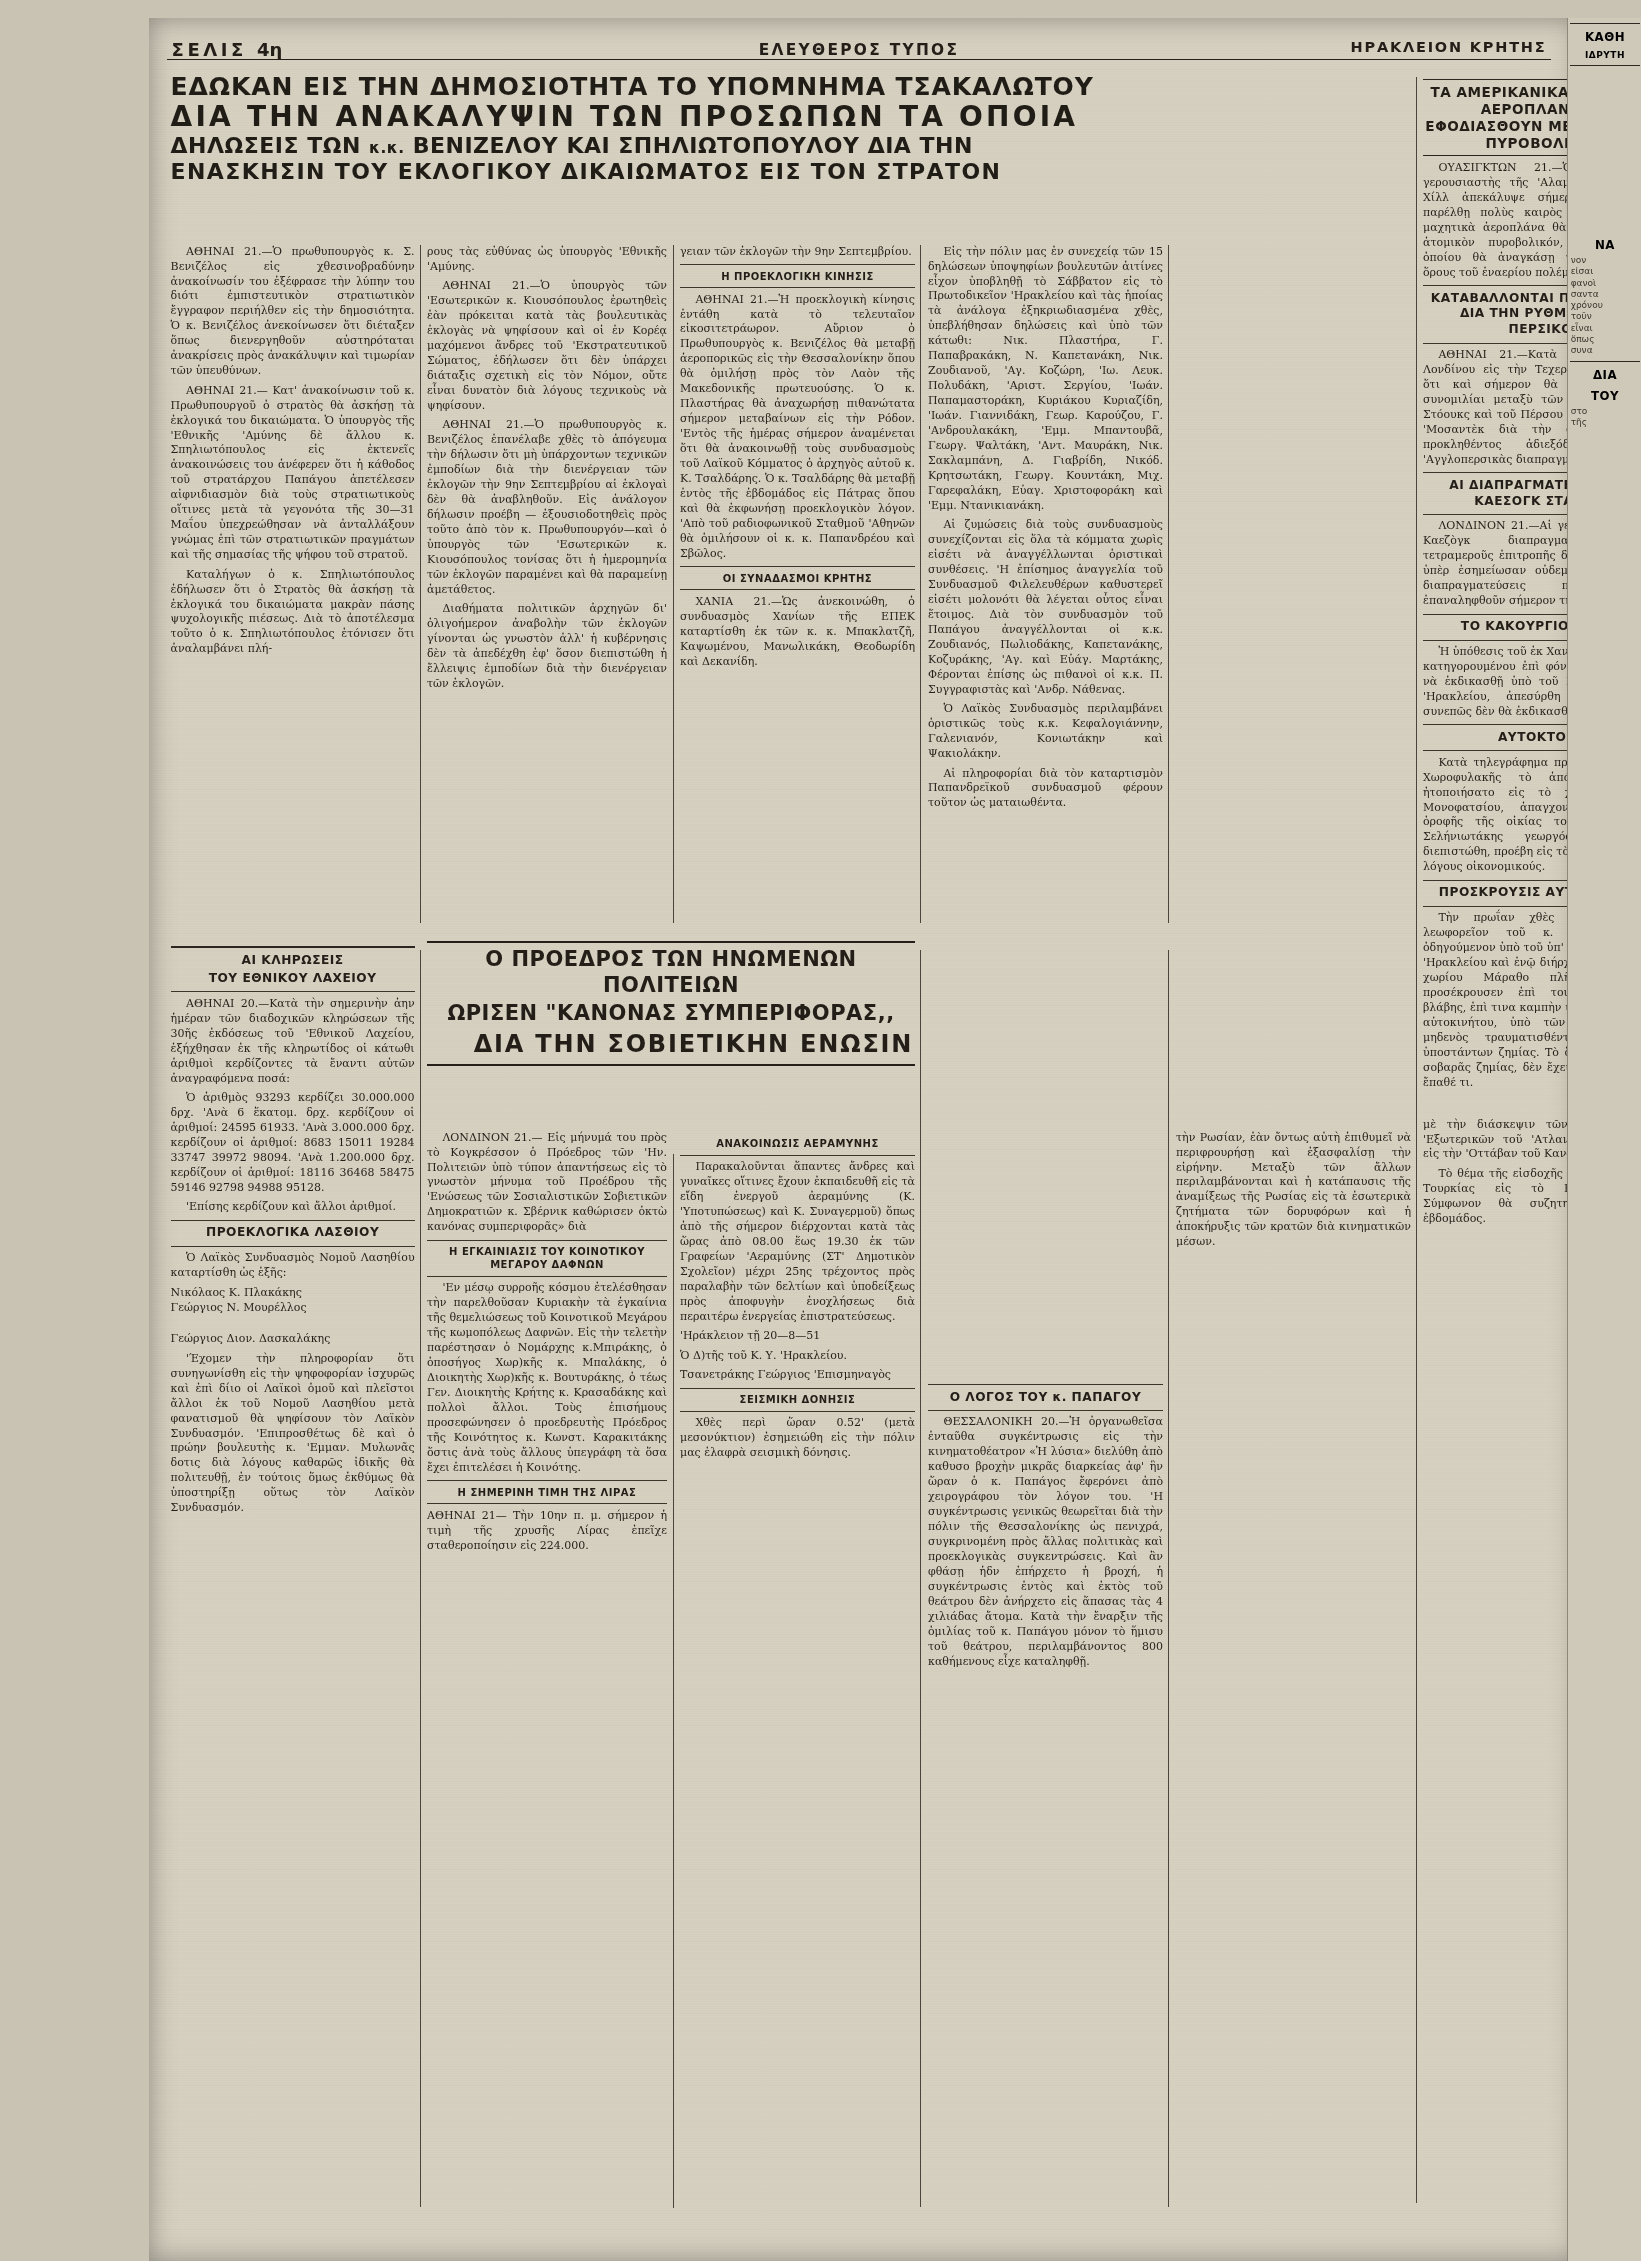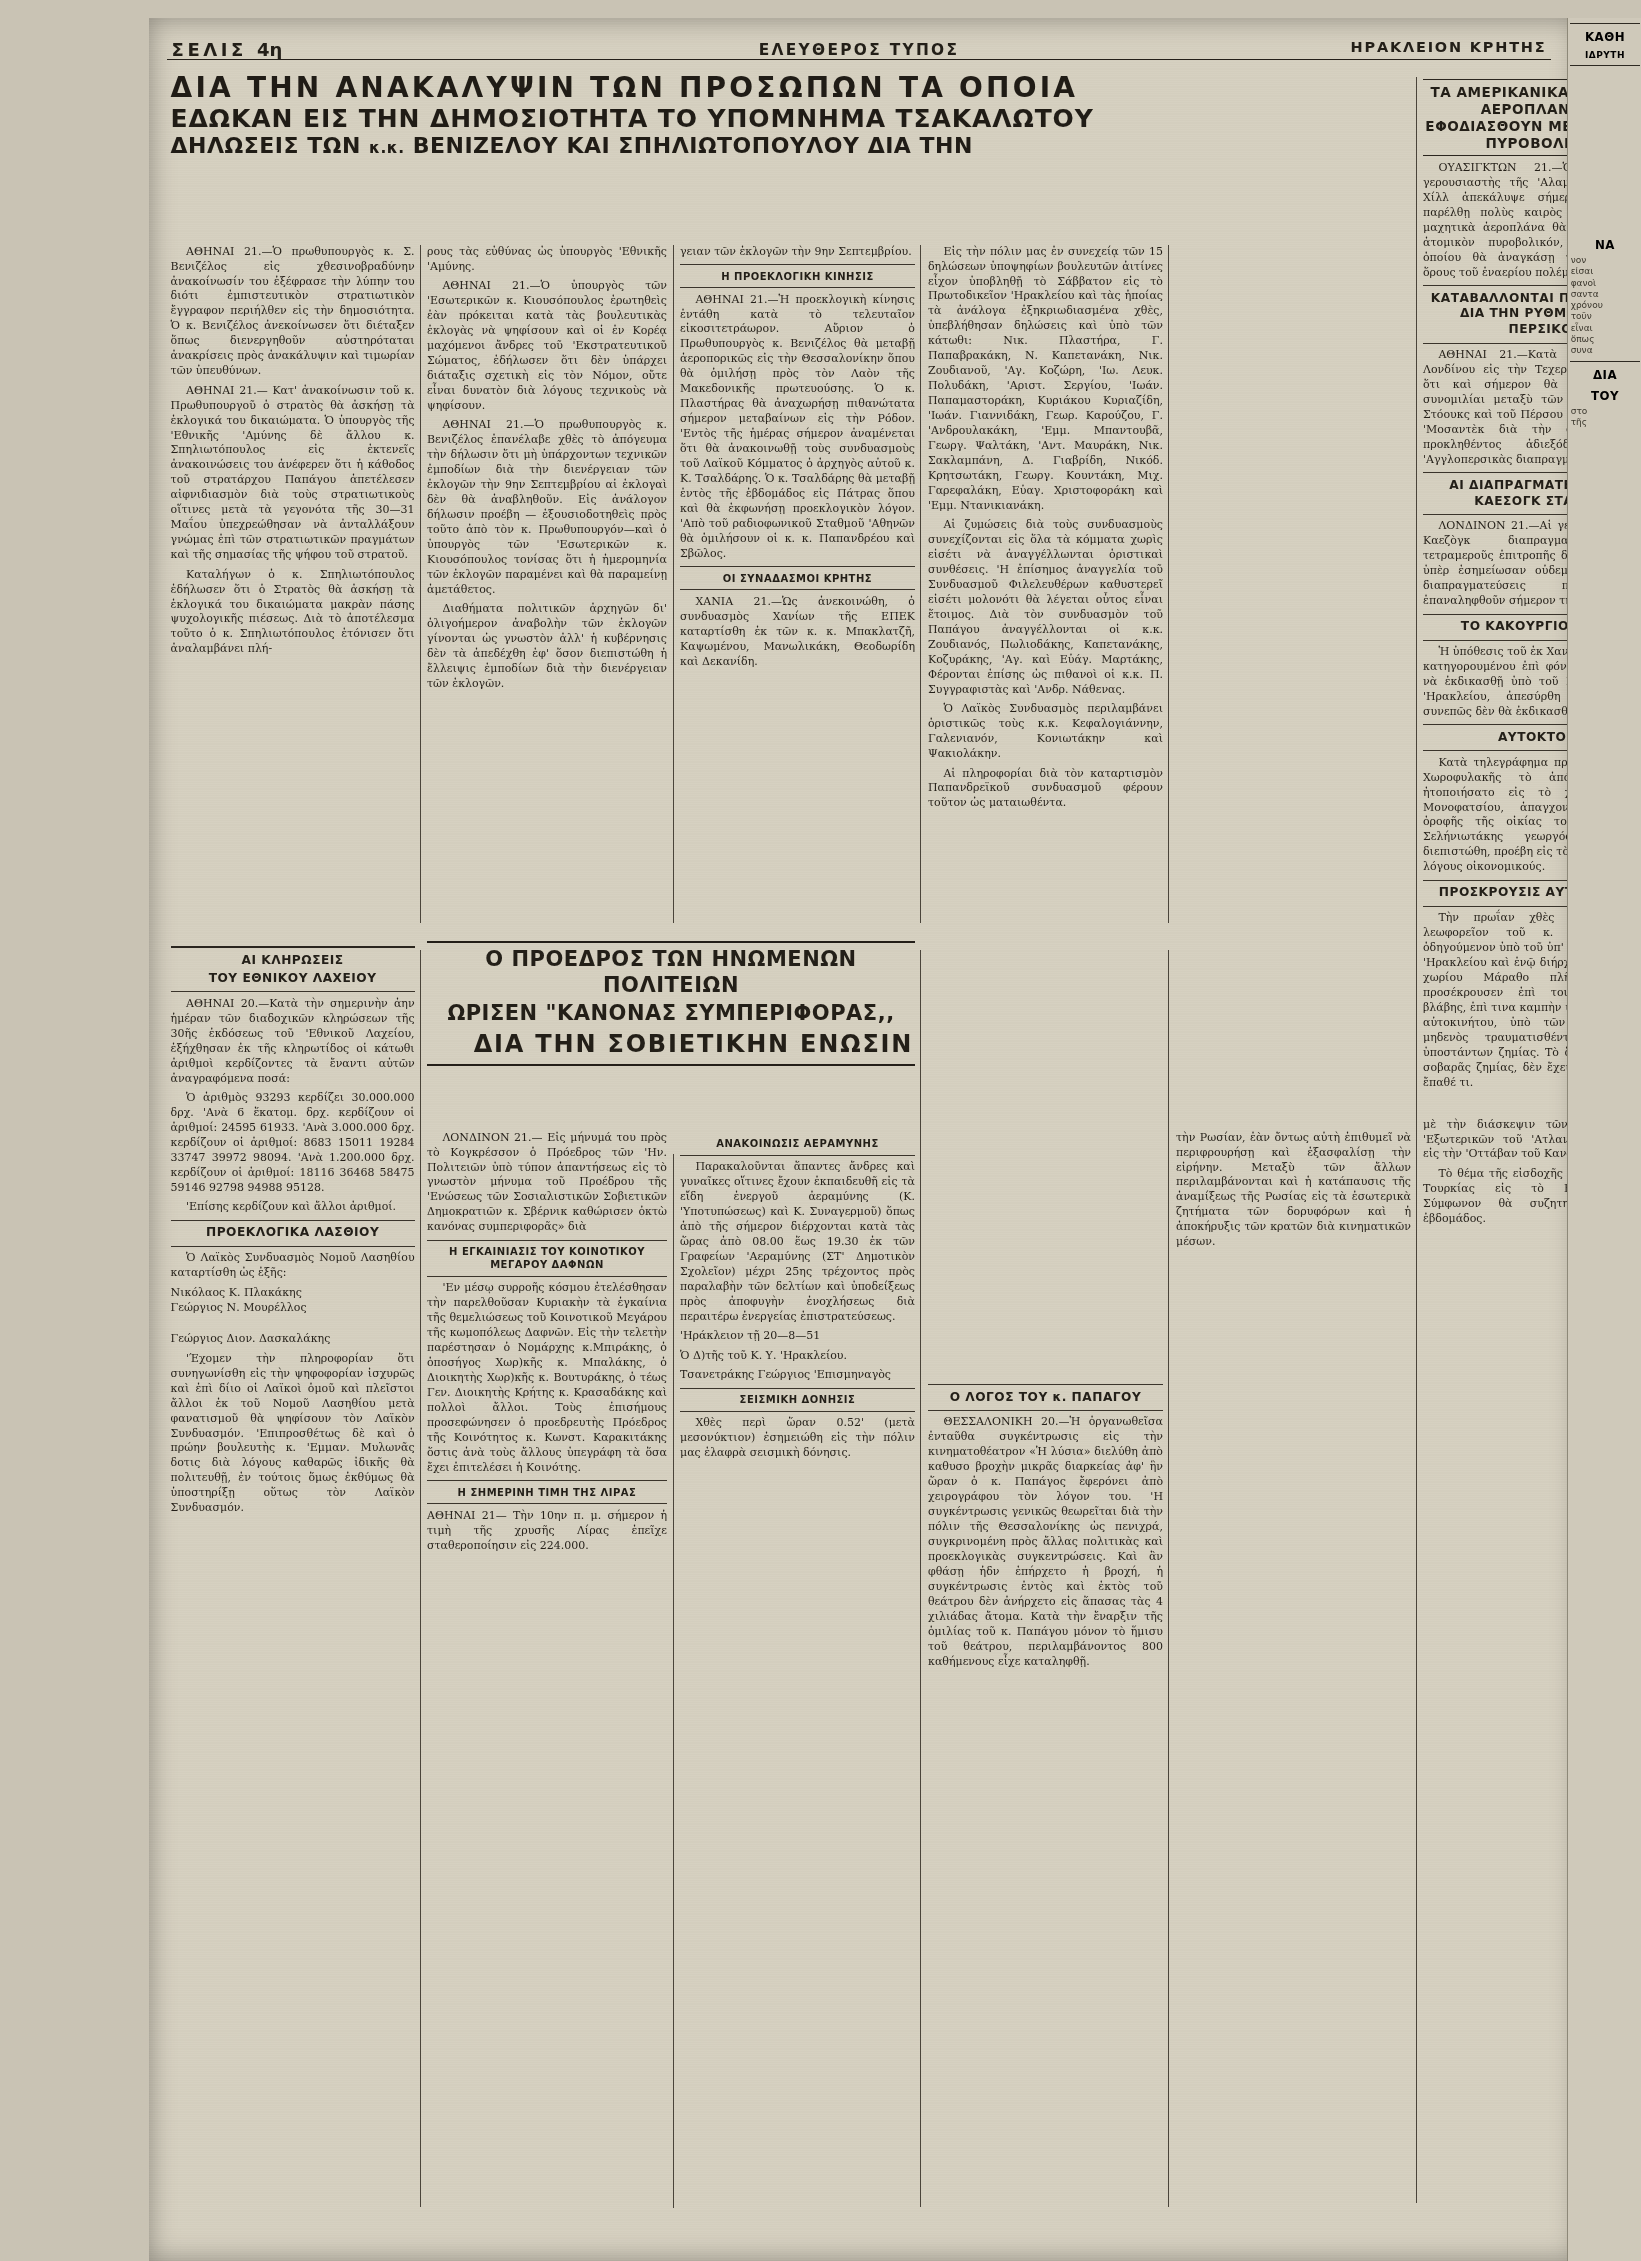--- a/index.html
+++ b/index.html
@@ -106,25 +106,26 @@
         <div class="mh-left">
           <span>ΣΕΛΙΣ</span>
           <span class="pg">4η</span>
         </div>
         <div class="mh-center">ΕΛΕΥΘΕΡΟΣ ΤΥΠΟΣ</div>
         <div class="mh-right">ΗΡΑΚΛΕΙΟΝ  ΚΡΗΤΗΣ</div>
         <div class="mh-rule"></div>
       </div>
 
       <div class="banner">
+        <div class="l l3">ΕΔΩΚΑΝ ΕΙΣ ΤΗΝ ΔΗΜΟΣΙΟΤΗΤΑ ΤΟ ΥΠΟΜΝΗΜΑ ΤΣΑΚΑΛΩΤΟΥ</div>
         <div class="l l2">ΔΙΑ ΤΗΝ ΑΝΑΚΑΛΥΨΙΝ ΤΩΝ ΠΡΟΣΩΠΩΝ ΤΑ ΟΠΟΙΑ</div>
-        <div class="l l3">ΕΔΩΚΑΝ ΕΙΣ ΤΗΝ ΔΗΜΟΣΙΟΤΗΤΑ ΤΟ ΥΠΟΜΝΗΜΑ ΤΣΑΚΑΛΩΤΟΥ</div>
         <div class="l l4">
           <span>ΔΗΛΩΣΕΙΣ ΤΩΝ </span><span class="sm">κ.κ.</span><span> ΒΕΝΙΖΕΛΟΥ ΚΑΙ ΣΠΗΛΙΩΤΟΠΟΥΛΟΥ ΔΙΑ ΤΗΝ</span>
         </div>
+        <div class="l l5">ΕΝΑΣΚΗΣΙΝ ΤΟΥ ΕΚΛΟΓΙΚΟΥ ΔΙΚΑΙΩΜΑΤΟΣ ΕΙΣ ΤΟΝ ΣΤΡΑΤΟΝ</div>
       </div>
 
       <div class="vrule" style="left:253px;top:213px;height:678px;"></div>
       <div class="vrule" style="left:506px;top:213px;height:678px;"></div>
       <div class="vrule" style="left:753px;top:213px;height:678px;"></div>
       <div class="vrule" style="left:1001px;top:213px;height:678px;"></div>
       <div class="vrule" style="left:1249px;top:45px;height:2126px;"></div>
       <div class="vrule" style="left:253px;top:918px;height:1257px;"></div>
       <div class="vrule" style="left:506px;top:1122px;height:1054px;"></div>
       <div class="vrule" style="left:753px;top:918px;height:1257px;"></div>

